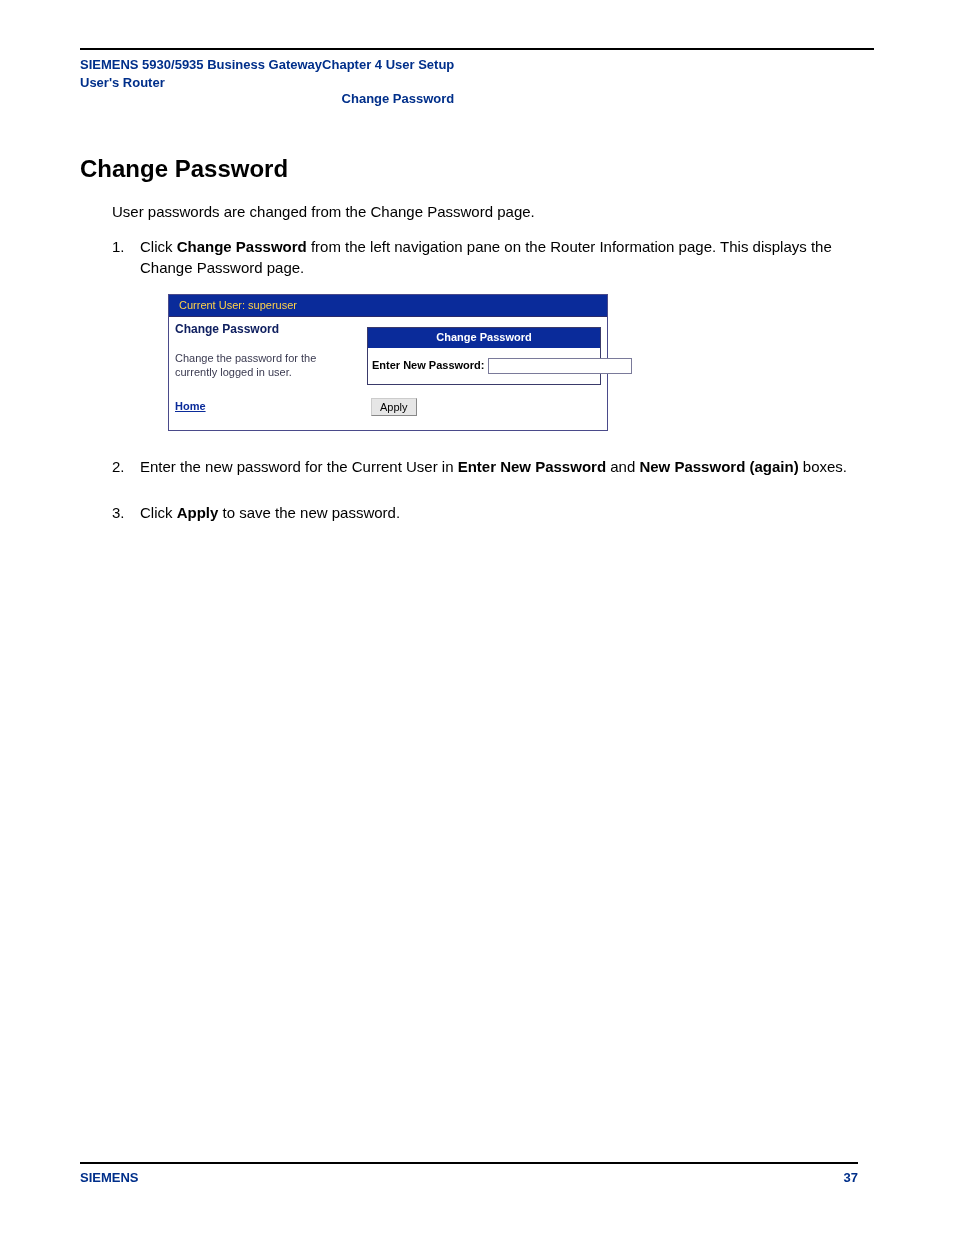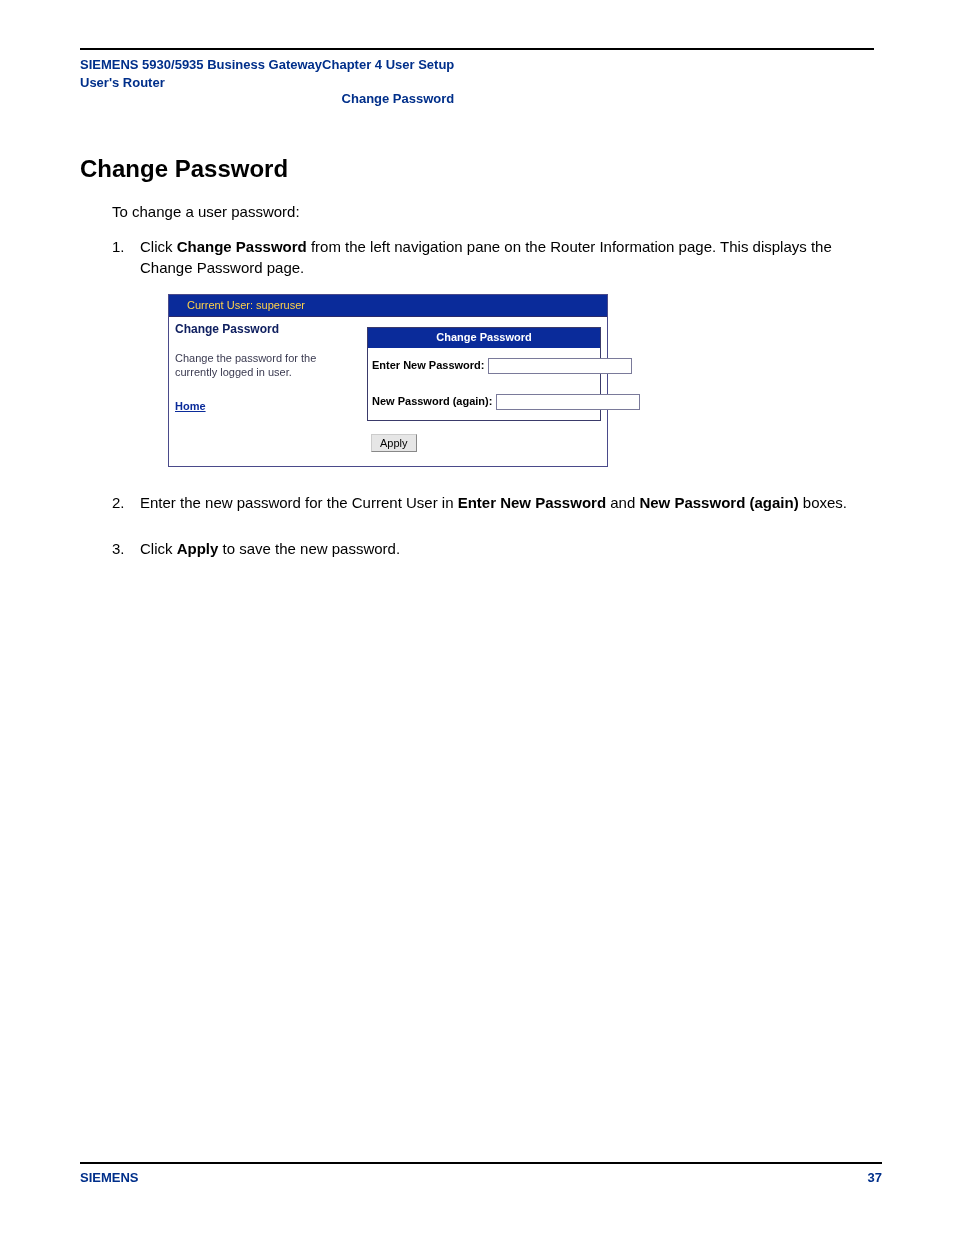--- a/index.html
+++ b/index.html
@@ -65,21 +65,21 @@
     margin: 16px 0 20px 28px;
     width: 440px;
     border: 1px solid #4a4a8a;
     background: #fff;
     font-family: Arial, sans-serif;
   }
   .ss-topbar {
     background: #0a2b9a;
     color: #ffd24a;
     font-size: 11px;
-    padding: 3px 18px;
+    padding: 3px 10px;
     border-bottom: 1px solid #2a2a6a;
   }
   .ss-body { display: flex; }
   .ss-left {
     width: 192px;
     padding: 4px 6px 10px 6px;
     border-right: 1px solid #fff;
     background: #fff;
   }
   .ss-left-title {
@@ -138,21 +138,21 @@
     background: #e6e6e6;
     border: 1px solid #888;
     border-top-color: #ccc;
     border-left-color: #ccc;
     cursor: pointer;
   }
 
   .footer {
     position: absolute;
     left: 80px;
-    right: 72px;
+    right: 96px;
     bottom: 50px;
   }
   .footer-rule {
     border-top: 2px solid #000;
     margin-bottom: 6px;
   }
   .footer-row {
     display: flex;
     justify-content: space-between;
     font-size: 13px;
@@ -171,45 +171,41 @@
       <span>User's Router</span>
     </div>
     <div class="header-right">
       <span>Chapter 4  User Setup</span>
       <span>Change Password</span>
     </div>
   </div>
 
   <h1 class="section-heading">Change Password</h1>
 
-  <p class="body-text">To change a user password:</p>
+  <p class="body-text">User passwords are changed from the Change Password page.</p>
 
   <ol class="steps">
     <li>
       <span>Click </span><span class="bold">Change Password</span><span> from the left navigation pane on the Router Information page. This displays the Change Password page.</span>
 
       <div class="screenshot">
         <div class="ss-topbar">Current User: superuser</div>
         <div class="ss-body">
           <div class="ss-left">
             <div class="ss-left-title">Change Password</div>
             <div class="ss-left-desc">Change the password for the currently logged in user.</div>
             <a class="ss-home">Home</a>
           </div>
           <div class="ss-right">
             <div class="ss-form">
               <div class="ss-form-header">Change Password</div>
               <div class="ss-form-row">
                 <label>Enter New Password:</label>
                 <input type="password" style="">
               </div>
-              <div class="ss-form-row">
-                <label>New Password (again):</label>
-                <input type="password" style="">
-              </div>
             </div>
             <div class="ss-apply-wrap">
               <button class="ss-apply">Apply</button>
             </div>
           </div>
         </div>
       </div>
     </li>
 
     <li>

